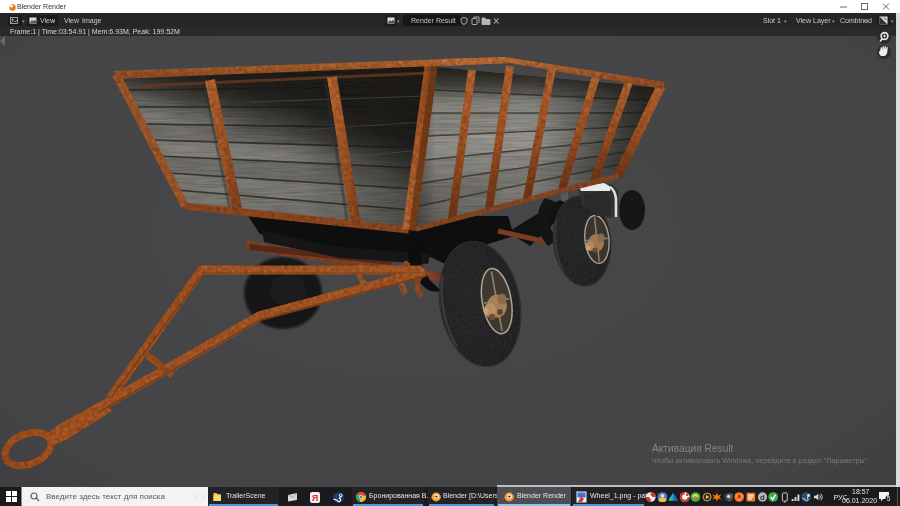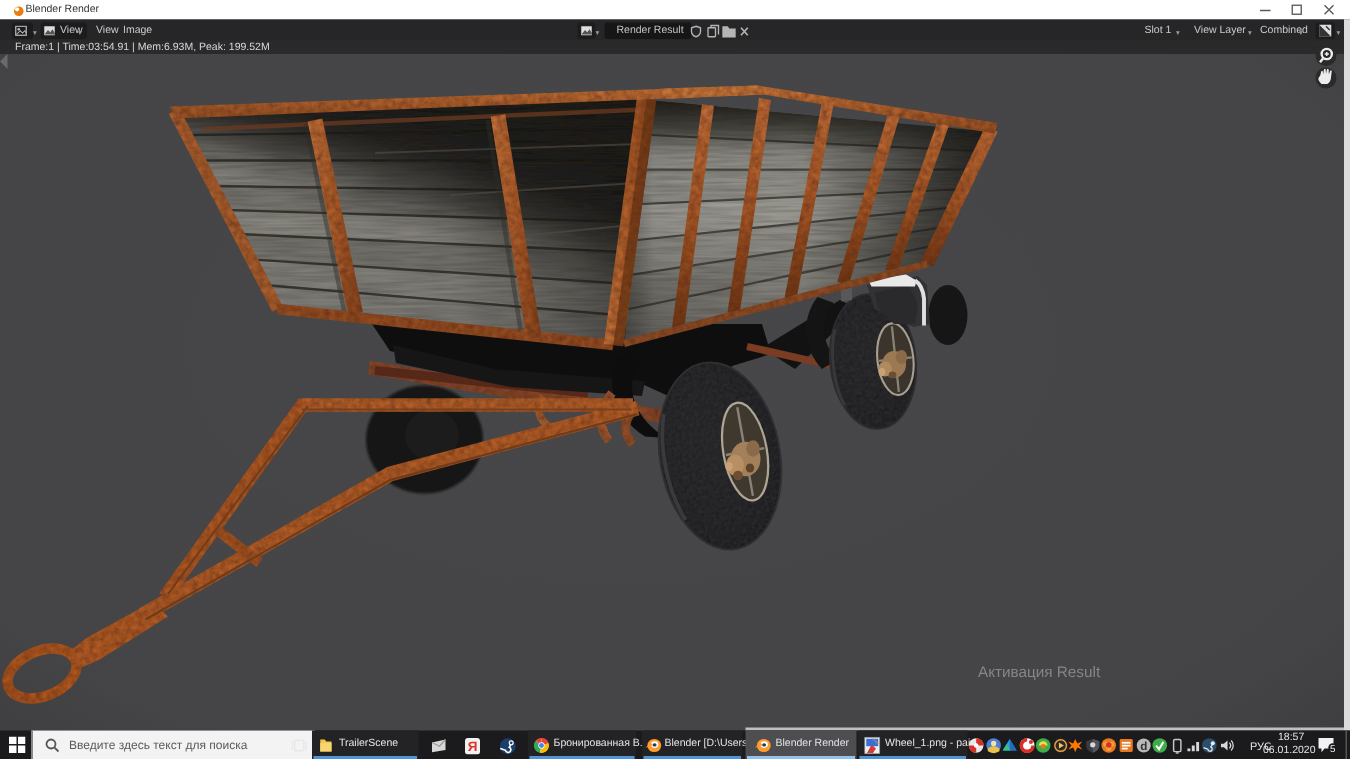--- a/index.html
+++ b/index.html
@@ -376,20 +376,21 @@
     <circle cx="12" cy="8" r="7" fill="#2a2a2b"></circle>
     <circle cx="12.5" cy="7" r="3.4" fill="none" stroke="#ececec" stroke-width="1.6"></circle>
       <line x1="10" y1="10" x2="8" y2="12.5" stroke="#ececec" stroke-width="1.6"></line>
       <line x1="12.5" y1="5.6" x2="12.5" y2="8.4" stroke="#ececec" stroke-width="1"></line>
       <line x1="11.1" y1="7" x2="13.9" y2="7" stroke="#ececec" stroke-width="1"></line>
     <circle cx="12" cy="23" r="7" fill="#2a2a2b"></circle>
     <path d="M9 27 c-1.5-1.5 -2.5-3 -2-4 l1.2-1.8 0.6-2.6 c0.2-0.7 1-0.6 1.1 0.1 l0.2 2 0.5-3.2 c0.1-0.8 1.1-0.8 1.2 0 l0.2 2.9 0.6-3 c0.2-0.8 1.1-0.7 1.2 0.1 l0.1 3 0.8-2.2 c0.3-0.7 1.2-0.5 1.1 0.3 l-0.5 4.4 c-0.2 1.8 -1 3.2 -2.5 4z" fill="#ececec"></path>
   </svg>
 
   <div id="wm1" class="abs">Активация Result</div>
+  <div id="wm2" class="abs">Чтобы активировать Windows, перейдите в раздел "Параметры".</div>
 
   <div id="task" class="abs">
     <svg class="abs" style="left:6px;top:4px" width="11" height="11" viewBox="0 0 11 11" fill="#fff">
         <rect x="0" y="0" width="5" height="5"></rect>
         <rect x="6" y="0" width="5" height="5"></rect>
         <rect x="0" y="6" width="5" height="5"></rect>
         <rect x="6" y="6" width="5" height="5"></rect>
       </svg>
     <div id="search">
         <svg class="abs" style="left:8px;top:5px" width="10" height="10" viewBox="0 0 10 10">

